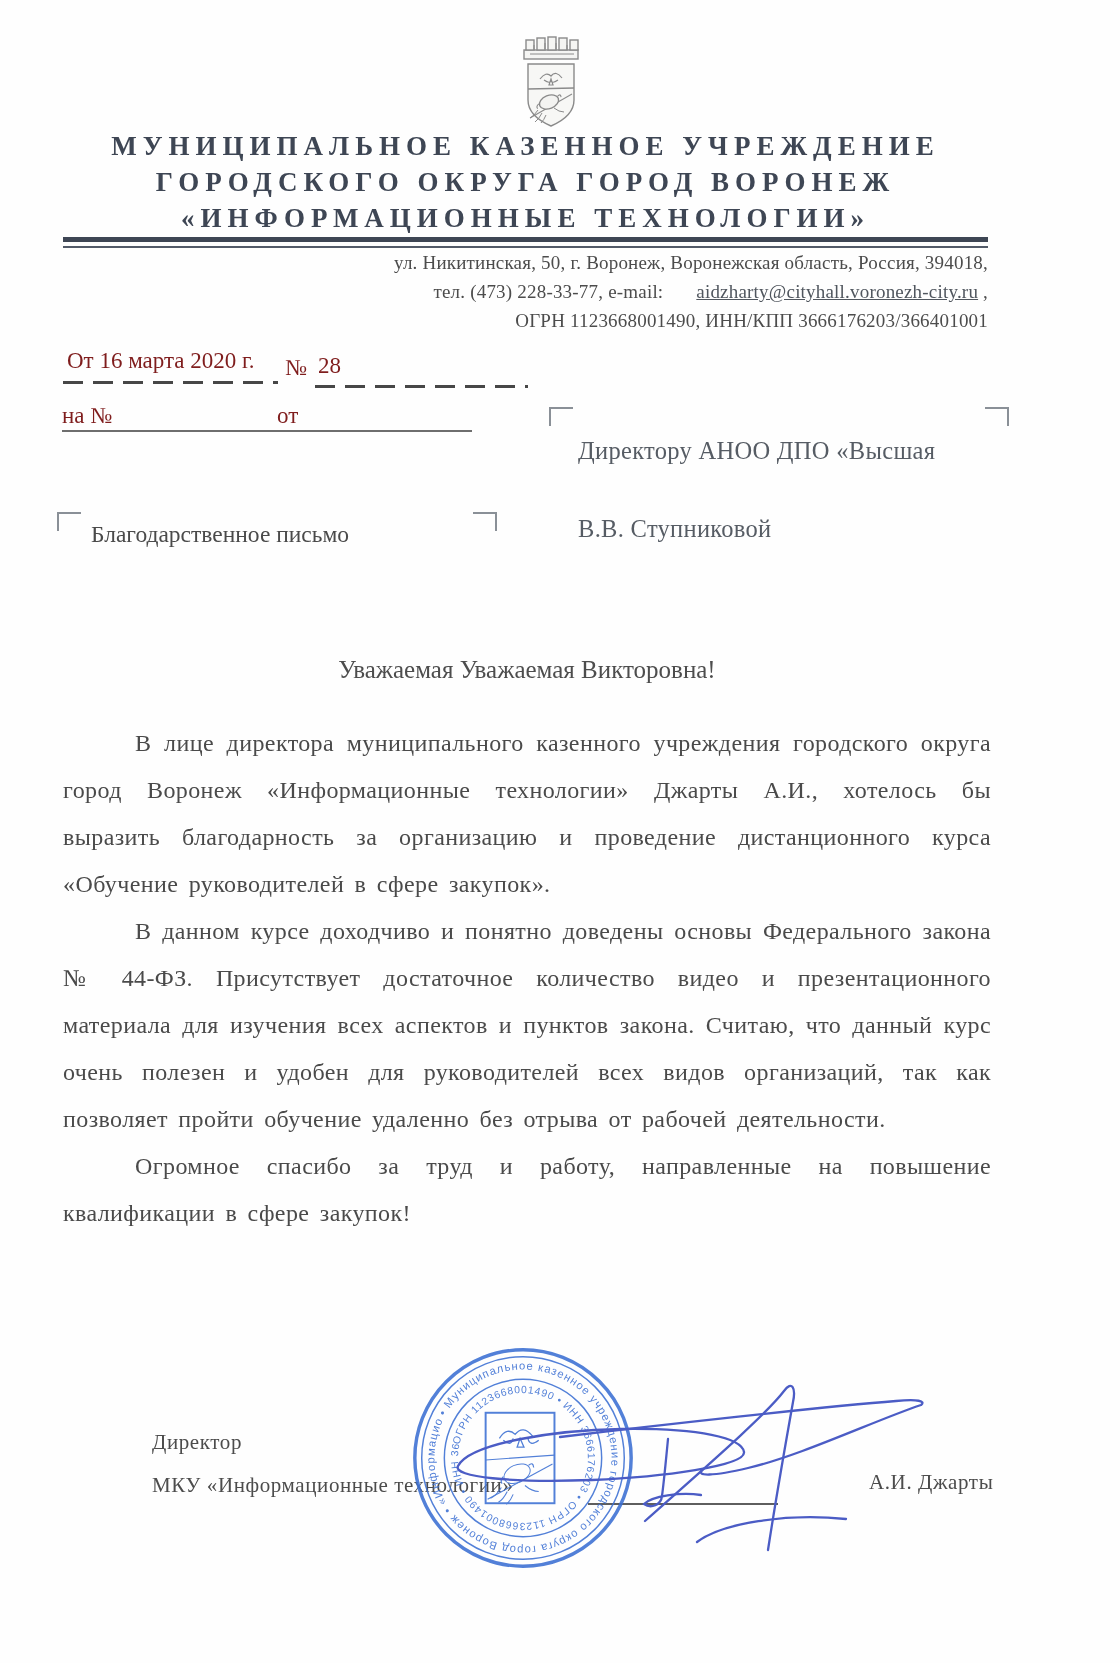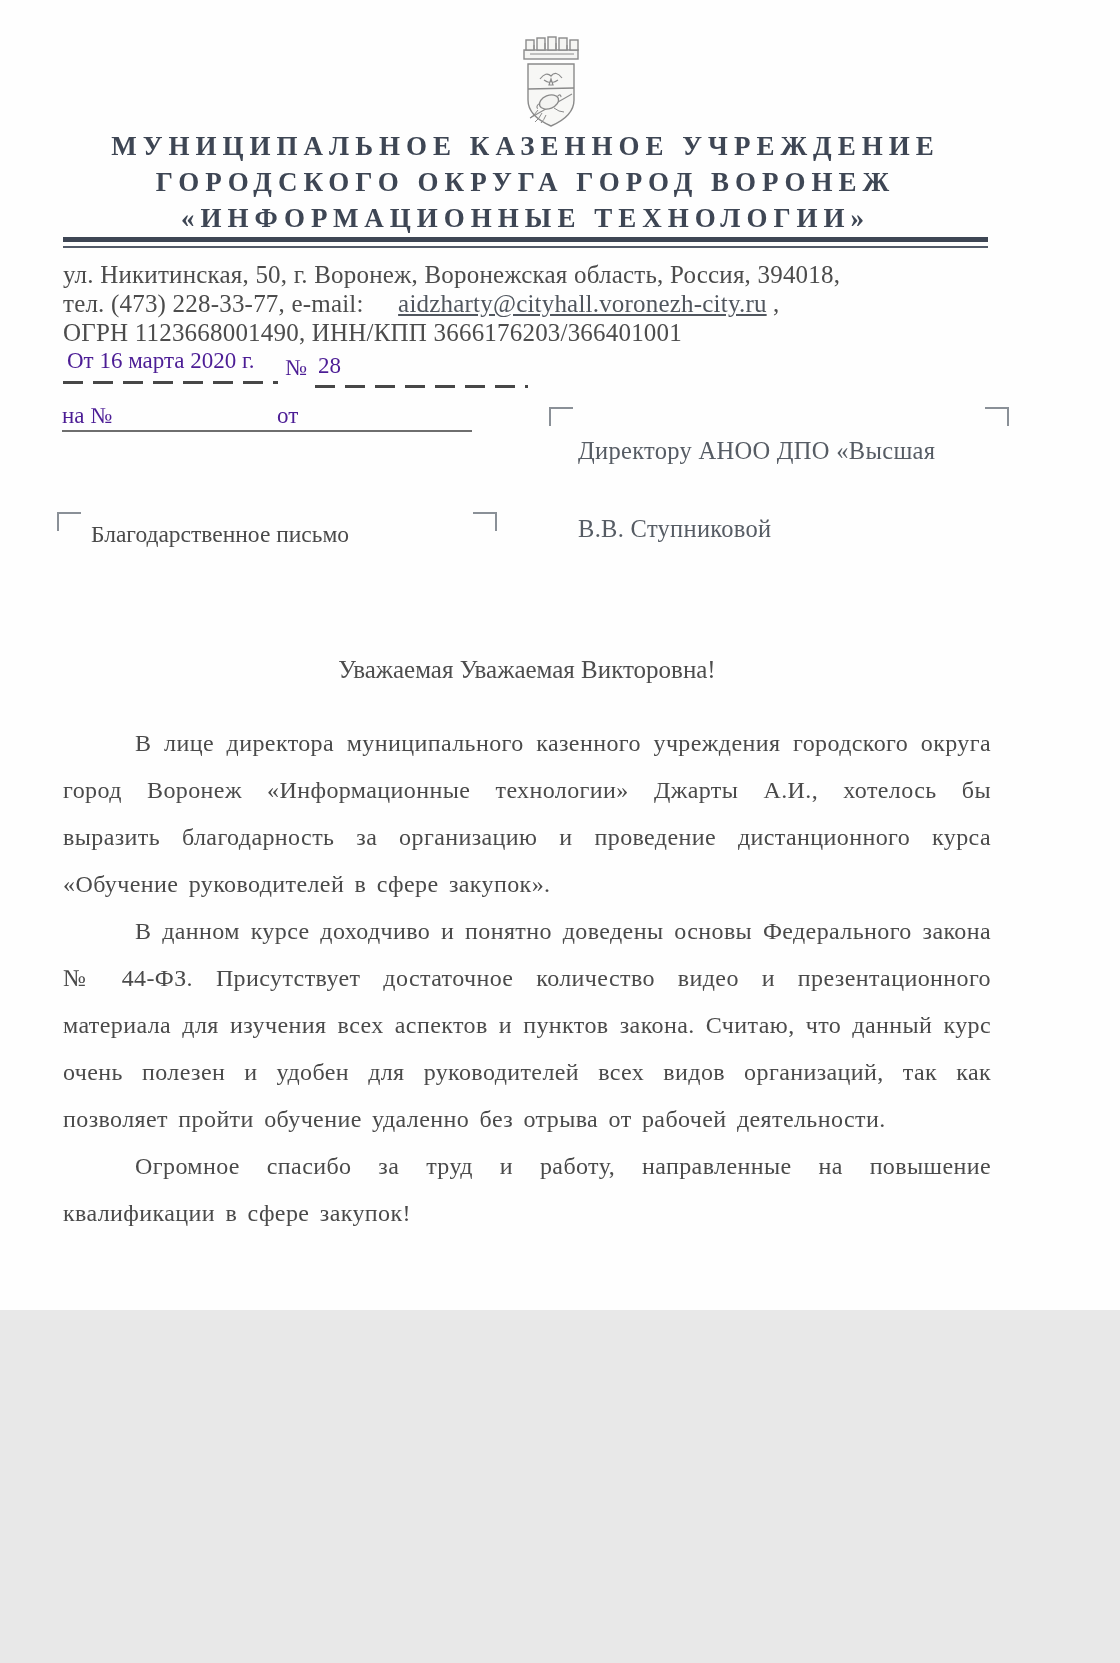--- a/index.html
+++ b/index.html
@@ -1,47 +1,47 @@
 <!DOCTYPE html>
 <html><head>
 <meta charset="utf-8">
 <style>
   html,body{margin:0;padding:0;background:#e8e8e8;}
   .page{
-    position:relative;width:1120px;height:1310px;margin:0 auto;
+    position:relative;width:1120px;height:1663px;margin:0 auto;
     background:#fefefe;overflow:hidden;
     font-family:"Liberation Serif", serif;color:#4a4a4a;
   }
   .abs{position:absolute;}
   
   .org-block{left:63px;top:128px;width:925px;text-align:center;
     font-weight:bold;font-size:27px;line-height:36px;letter-spacing:6px;color:#3e4654;}
   .rule-thick{left:63px;top:237px;width:925px;height:5px;background:#3e4654;}
   .rule-thin{left:63px;top:246px;width:925px;height:2px;background:#525a68;}
-  .addr-block{left:63px;top:260px;width:925px;text-align:left;
-    font-size:25px;line-height:29px;color:#4c4c4c;letter-spacing:.2px;}
+  .addr-block{left:63px;top:248px;width:925px;text-align:right;
+    font-size:19px;line-height:29px;color:#4c4c4c;letter-spacing:.2px;}
   .email{text-decoration:underline;color:#50565e;margin-left:28px;}
   
-  .ref{font-size:23px;color:#4c1d95;}
+  .ref{font-size:23px;color:#7f1d1d;}
   .dash-line{height:3px;background:repeating-linear-gradient(90deg,#474747 0 20px,transparent 20px 30px);}
   .solid-line{height:2px;background:#6e6e6e;}
   
   .corner{width:22px;height:17px;}
   .corner.tl{border-top:2px solid #8a9097;border-left:2px solid #8a9097;}
   .corner.tr{border-top:2px solid #8a9097;border-right:2px solid #8a9097;}
   
   .recip{font-size:24.5px;color:#565c64;letter-spacing:.3px;}
   .subject{font-size:23.5px;color:#4a4a4a;margin-left:16px;}
   
   .salutation{left:63px;top:656px;width:928px;text-align:center;font-size:25px;color:#4d4d4d;}
   .body-block{left:63px;top:720px;width:928px;font-size:24px;line-height:47px;
     text-align:justify;color:#4a4a4a;word-spacing:4px;letter-spacing:.4px;}
   .body-block p{margin:0;text-indent:72px;}
   
-  .sig-text{font-size:30px;color:#4c4c4c;letter-spacing:.6px;}
+  .sig-text{font-size:21px;color:#4c4c4c;letter-spacing:.6px;margin-left:47px;}
   .sig-line{left:588px;top:1503px;width:190px;height:2px;background:#5e5e5e;}
   
   .stamp{left:405px;top:1340px;opacity:.88;}
   .stamp text{font-family:"Liberation Sans", sans-serif;}
   .autograph{left:430px;top:1368px;}
 </style>
 </head>
 <body>
 
 <div class="page">

